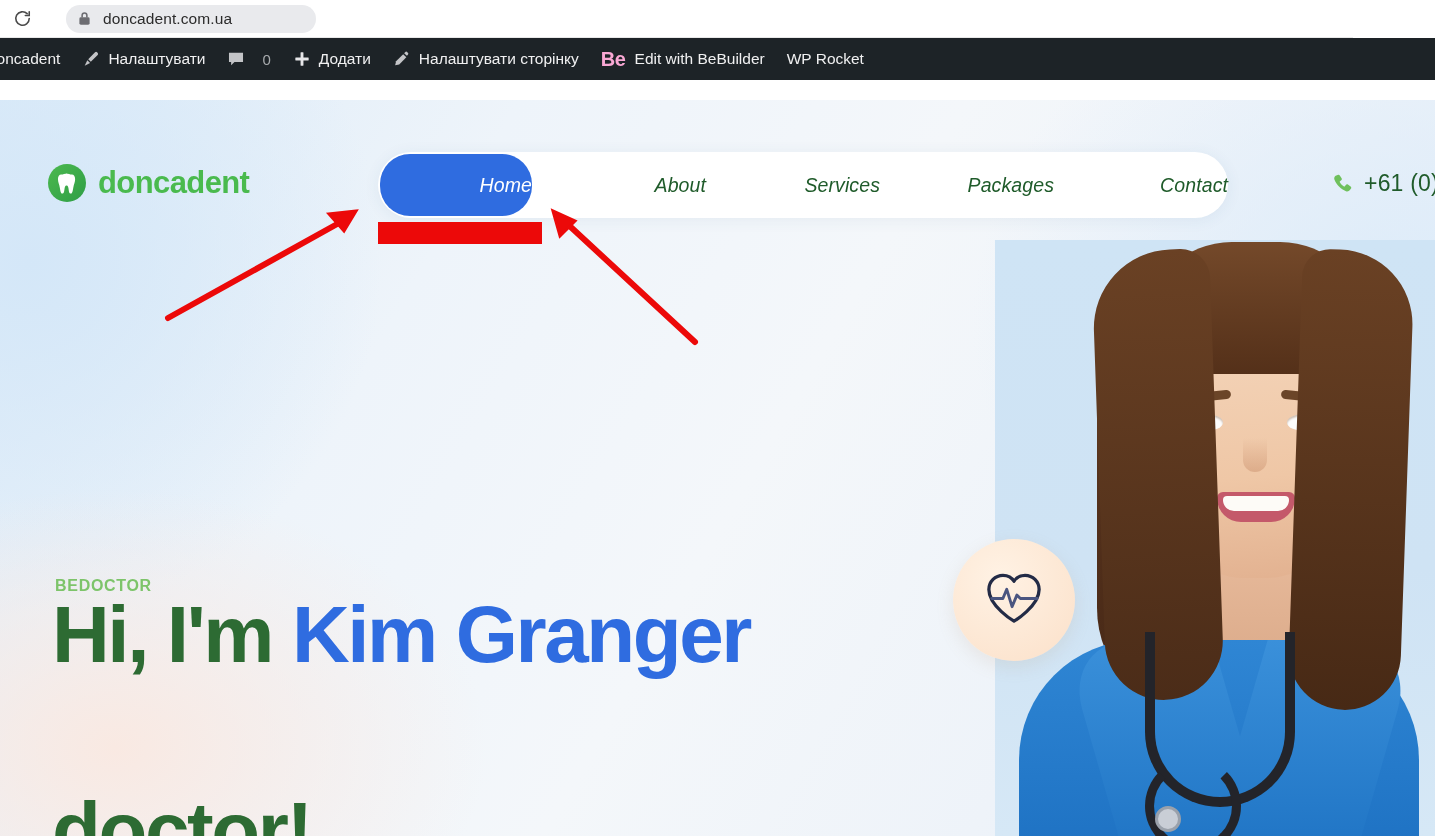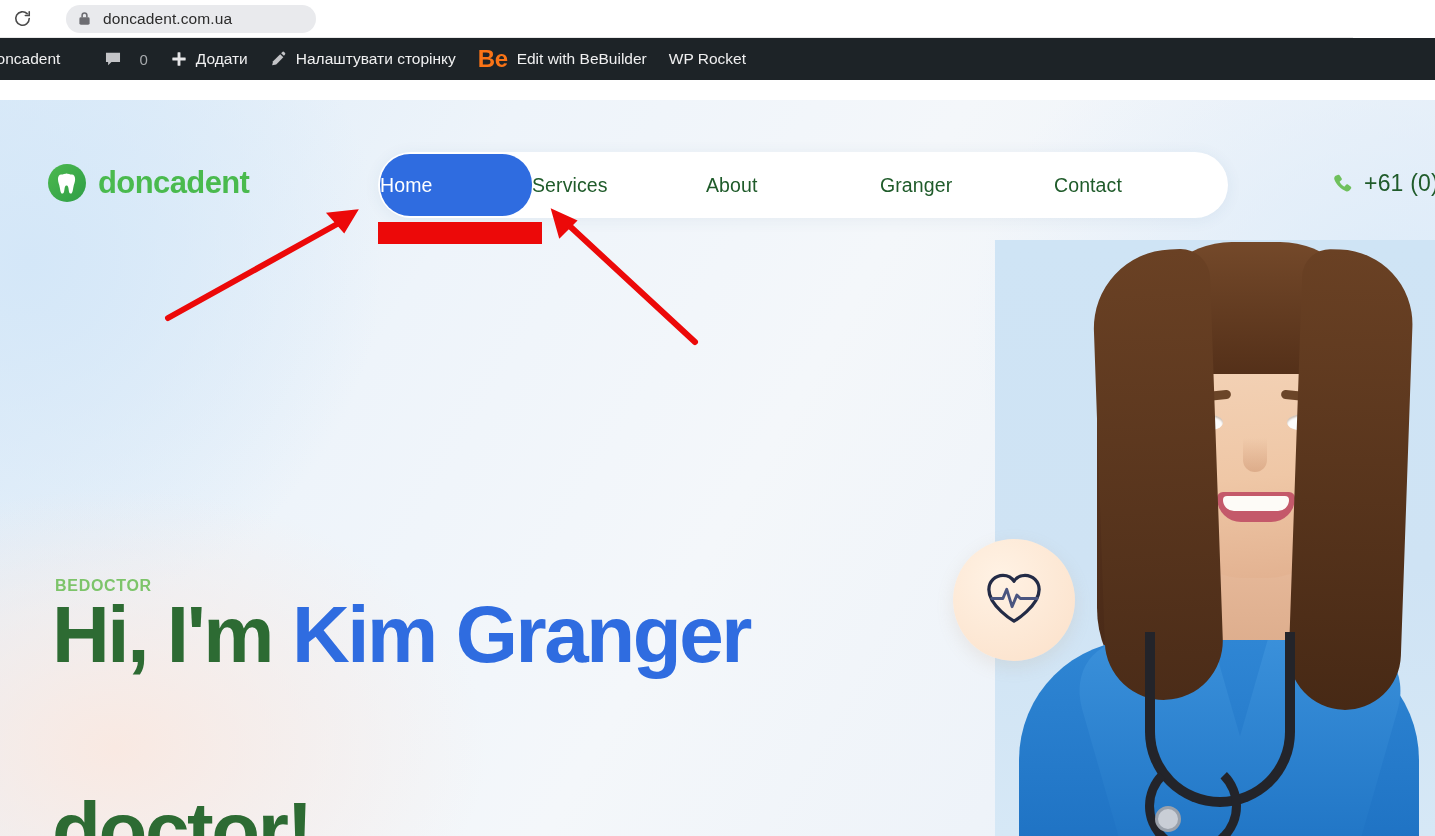--- a/index.html
+++ b/index.html
@@ -58,21 +58,21 @@
     color: #f0f0f1;
     font-size: 15.5px;
     white-space: nowrap;
     cursor: pointer;
   }
   .ab-item .ab-icon { display: flex; align-items: center; margin-right: 8px; }
   .ab-site { padding-left: 0; margin-left: -12px; font-weight: 400; }
   .ab-gap { width: 22px; height: 1px; flex: none; }
   .ab-count { color: #a7aaad; font-size: 15px; margin-left: 9px; }
   .be-mark {
-    font-weight: 700; font-size: 24px; color: #f97316;
+    font-weight: 700; font-size: 20px; color: #f9a8d4;
     margin-right: 9px; letter-spacing: -0.4px;
   }
 
   
   .hero {
     position: absolute; top: 100px; left: 0;
     width: 1435px; height: 736px;
     overflow: hidden;
     background:
       radial-gradient(ellipse 600px 420px at 8% 88%, #f9e9e2 0%, rgba(249,233,226,0) 62%),
@@ -205,26 +205,27 @@
   .navbar {
     position: absolute; left: 378px; top: 152px;
     width: 850px; height: 66px;
     background: #ffffff;
     border-radius: 33px;
     display: flex; align-items: center;
     box-shadow: 0 2px 16px rgba(40,80,130,.07);
   }
   .nav-link {
     flex: 1;
-    text-align: left;
+    text-align: right;
     font-size: 19.5px;
     color: #1f5b2a;
     letter-spacing: .1px;
     cursor: pointer;
     line-height: 52px;
+    font-style: italic;
   }
   .nav-link.active {
     flex: none;
     width: 152px;
     margin-left: 2px;
     background: #2f6ce0;
     color: #ffffff;
     border-radius: 30px;
     height: 62px; line-height: 62px;
     font-size: 19.5px;
@@ -314,20 +315,29 @@
       <span class="url-text">doncadent.com.ua</span>
     </div>
   </div>
 
   <div class="adminbar">
     <div class="ab-item ab-site">
       <span>doncadent</span>
     </div>
     <div class="ab-gap"></div>
 
+    <div class="ab-item">
+      <span class="ab-icon">
+        <svg width="18" height="18" viewBox="0 0 20 20" fill="#c3c4c7">
+          <path d="M16.8 2.6a1.6 1.6 0 0 0-2.3 0L6.9 10.2l2.9 2.9 7.6-7.6c.6-.6.6-1.6 0-2.3z"></path>
+          <path d="M5.9 11.4 3 17.4l6-2.9z"></path>
+        </svg>
+      </span>
+      <span>Налаштувати</span>
+    </div>
     <div class="ab-gap"></div>
 
     <div class="ab-item">
       <span class="ab-icon">
         <svg width="18" height="18" viewBox="0 0 20 20" fill="#c3c4c7">
           <path d="M2.2 3h15.6v10.3H8.3L4.6 17v-3.7H2.2z"></path>
         </svg>
       </span>
       <span class="ab-count">0</span>
     </div>
@@ -419,23 +429,23 @@
     <span class="logo-mark">
       <svg width="21" height="23" viewBox="0 0 22 24" fill="#ffffff">
         <path d="M11 1.4C7.8 1.4 6.6 2.6 4.4 2.6 2.4 2.6 1 4.6 1 7.4c0 3.6 1.3 5.4 2 9.2.5 2.8.8 6 2.6 6 1.7 0 1.9-2.6 2.3-5.2.3-1.9.7-3.3 1.9-3.3h.4c1.2 0 1.6 1.4 1.9 3.3.4 2.6.6 5.2 2.3 5.2 1.8 0 2.1-3.2 2.6-6 .7-3.8 2-5.6 2-9.2 0-2.8-1.4-4.8-3.4-4.8-2.2 0-3.4-1.2-6.6-1.2z"></path>
       </svg>
     </span>
     <span class="logo-text">doncadent</span>
   </div>
 
   <nav class="navbar">
     <a class="nav-link active">Home</a>
+    <a class="nav-link">About</a>
     <a class="nav-link">Services</a>
-    <a class="nav-link">About</a>
-    <a class="nav-link">Granger</a>
+    <a class="nav-link">Packages</a>
     <a class="nav-link">Contact</a>
   </nav>
 
   <div class="phone-block">
     <span class="phone-icon">
       <svg width="24" height="24" viewBox="0 0 24 24" fill="#6fc05c">
         <path d="M7.6 3.1c.7-.5 1.7-.3 2.2.4l1.8 2.7c.4.7.3 1.6-.4 2.1l-1.2.9c-.3.2-.4.6-.3.9.8 1.9 2.4 3.5 4.3 4.4.3.1.7 0 .9-.3l.9-1.2c.5-.7 1.4-.8 2.1-.4l2.7 1.8c.7.5.9 1.5.4 2.2l-1.1 1.5c-.9 1.2-2.5 1.7-3.9 1.1-2.6-1-5-2.6-7-4.6-2-2-3.6-4.4-4.6-7-.5-1.4 0-3 1.2-3.9z"></path>
       </svg>
     </span>
     <span class="phone-text">+61 (0)</span>

